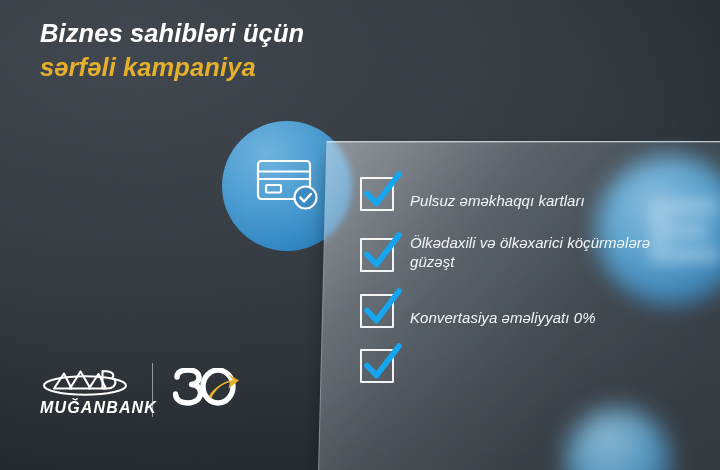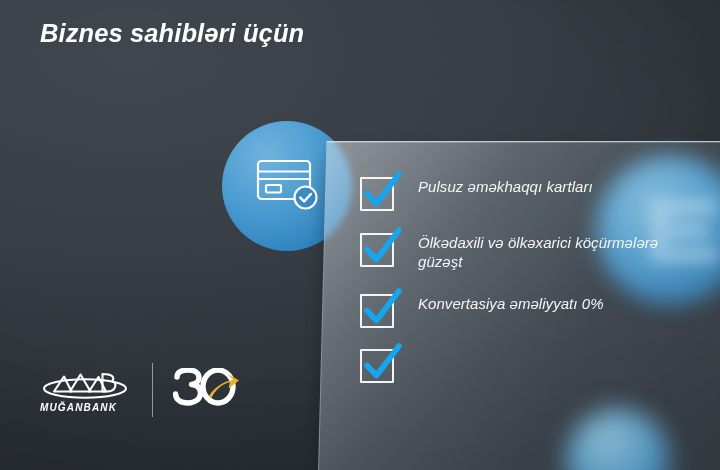--- a/index.html
+++ b/index.html
@@ -77,39 +77,39 @@
   }
   #glass-sheen{
     position:absolute;inset:0;pointer-events:none;
     background:linear-gradient(135deg, rgba(255,255,255,.17) 0%, rgba(255,255,255,.04) 26%, rgba(255,255,255,0) 52%);
   }
 
   
   #checklist{
     position:absolute;left:360px;top:176px;width:310px;z-index:9;
   }
-  .check-row{display:flex;align-items:flex-start;margin-bottom:20.5px;gap:8px;}
+  .check-row{display:flex;align-items:flex-end;margin-bottom:20.5px;}
   .check-row:last-child{margin-bottom:0;}
   .cbox{position:relative;width:34px;height:34px;flex:0 0 34px;margin-right:16px;margin-top:1px;}
   .cbox .frame{
     position:absolute;inset:0;border:2px solid rgba(255,255,255,.93);
     box-sizing:border-box;border-radius:1px;
   }
   .cbox svg{position:absolute;left:-2px;top:-7px;width:44px;height:44px;overflow:visible;}
   .check-label{
     color:#f3f6f8;font-size:15px;font-weight:400;line-height:1.33;
     letter-spacing:.05px;padding-top:1px;
   }
 
   
   #logo-block{position:absolute;left:40px;top:363px;z-index:9;display:flex;align-items:center;}
   #muganbank-logo{width:90px;}
   #mb-mark{display:block;width:90px;height:32px;}
   #mb-word{
-    color:#ffffff;font-size:10px;font-weight:700;letter-spacing:1.15px;
+    color:#ffffff;font-size:16px;font-weight:700;letter-spacing:1.15px;
     margin-top:3px;line-height:1;white-space:nowrap;
   }
   #logo-divider{
     width:1px;height:54px;background:rgba(233,238,242,.55);margin:0 20px 0 22px;
   }
   #anniv{width:66px;height:44px;display:block;}
 </style>
 </head>
 <body>
 
@@ -119,20 +119,21 @@
   <div id="vignette"></div>
 
   <div class="orb" id="orb-right"></div>
   <svg id="orb-right-glyph" viewBox="0 0 76 74">
     <path d="M4 6 H70 V22 H22 V31 H62 V45 H22 V54 H72 V70 H4 Z" fill="#cfe6f5" opacity="0.75"></path>
   </svg>
   <div class="orb" id="orb-bottom"></div>
 
   <div class="headline">
     <div class="l1">Biznes sahibləri üçün</div>
+    <div class="l2">sərfəli kampaniya</div>
   </div>
 
   <div id="card-circle"></div>
   <svg id="card-icon" viewBox="0 0 64 54">
     <rect x="2" y="3" width="52" height="38" rx="3.5" ry="3.5" fill="none" stroke="#ffffff" stroke-width="2.2"></rect>
     <line x1="2" y1="13.5" x2="54" y2="13.5" stroke="#ffffff" stroke-width="2.2"></line>
     <line x1="2" y1="21" x2="54" y2="21" stroke="#ffffff" stroke-width="2.2"></line>
     <rect x="10" y="27" width="15" height="7.5" rx="1.2" ry="1.2" fill="none" stroke="#ffffff" stroke-width="2.2"></rect>
     <circle cx="49.5" cy="39.5" r="11" fill="#3b8cc4" stroke="#ffffff" stroke-width="2.2"></circle>
     <path d="M44.3 39.6 l3.8 3.9 l6.9 -7.6" fill="none" stroke="#ffffff" stroke-width="2.4" stroke-linecap="round" stroke-linejoin="round"></path>

